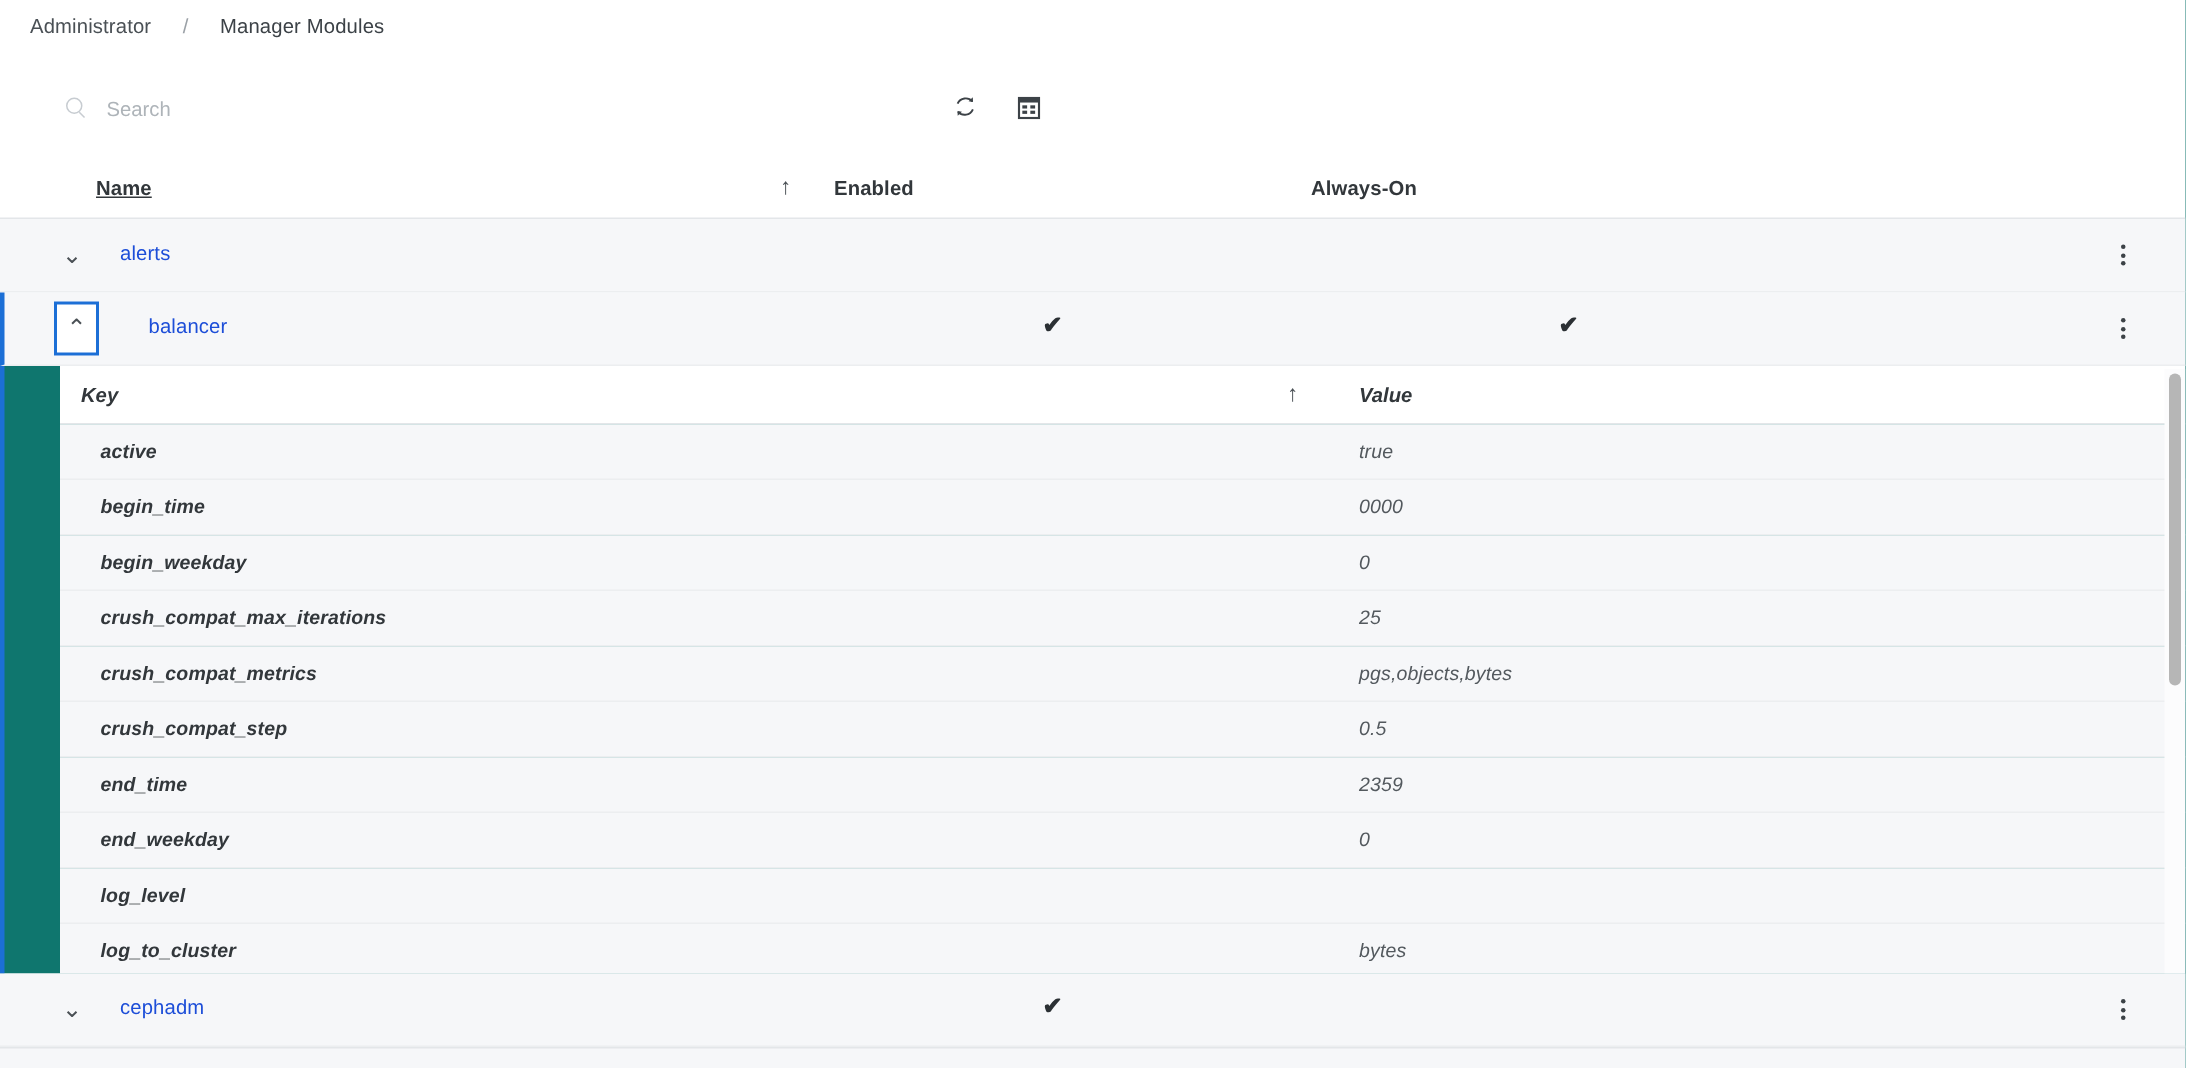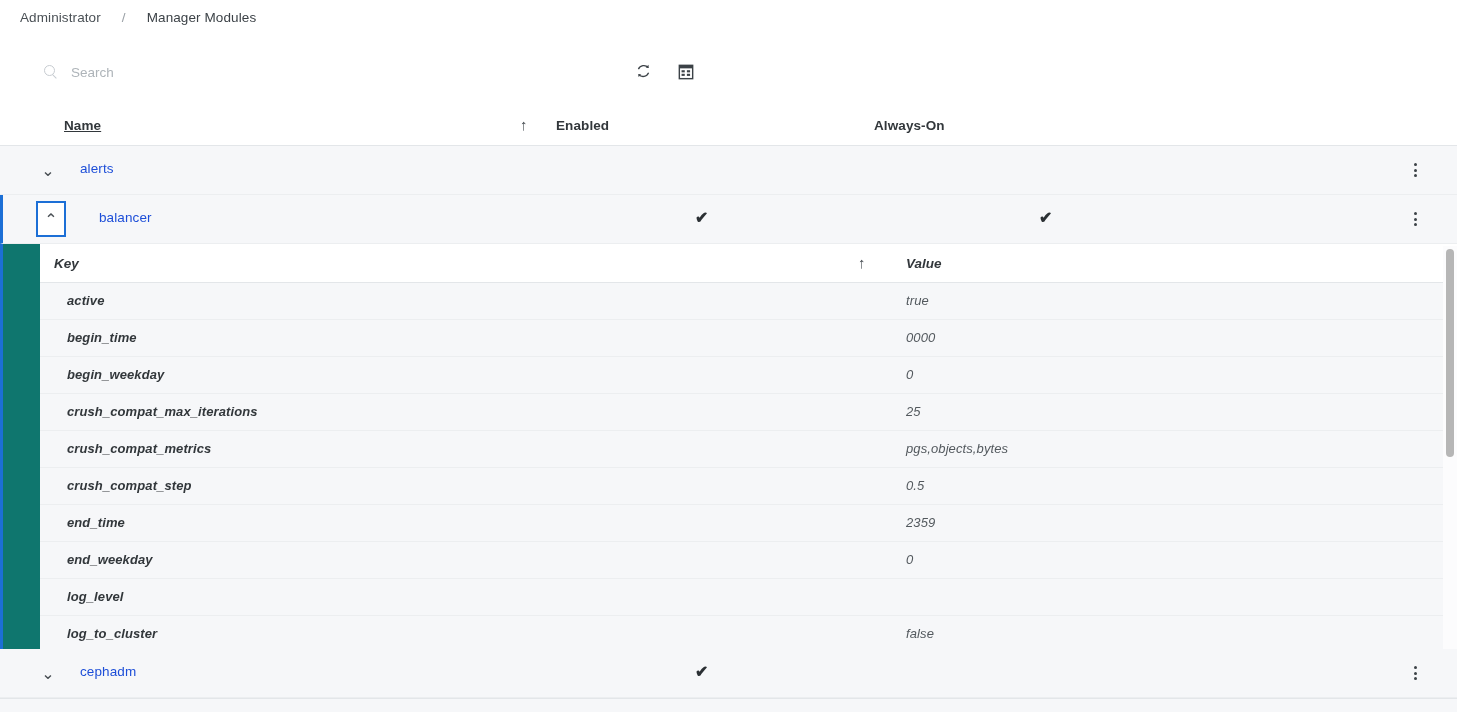--- a/index.html
+++ b/index.html
@@ -387,21 +387,21 @@
       <div class="drow">
         <span class="drow-key">end_weekday</span>
         <span class="drow-value">0</span>
       </div>
       <div class="drow">
         <span class="drow-key">log_level</span>
         <span class="drow-value"></span>
       </div>
       <div class="drow">
         <span class="drow-key">log_to_cluster</span>
-        <span class="drow-value">false</span>
+        <span class="drow-value">bytes</span>
       </div>
 
       <div class="detail-scrollbar">
         <div class="thumb"></div>
       </div>
     </div>
   </div>
 
   <div class="row">
     <span class="row-chevron">⌄</span>

